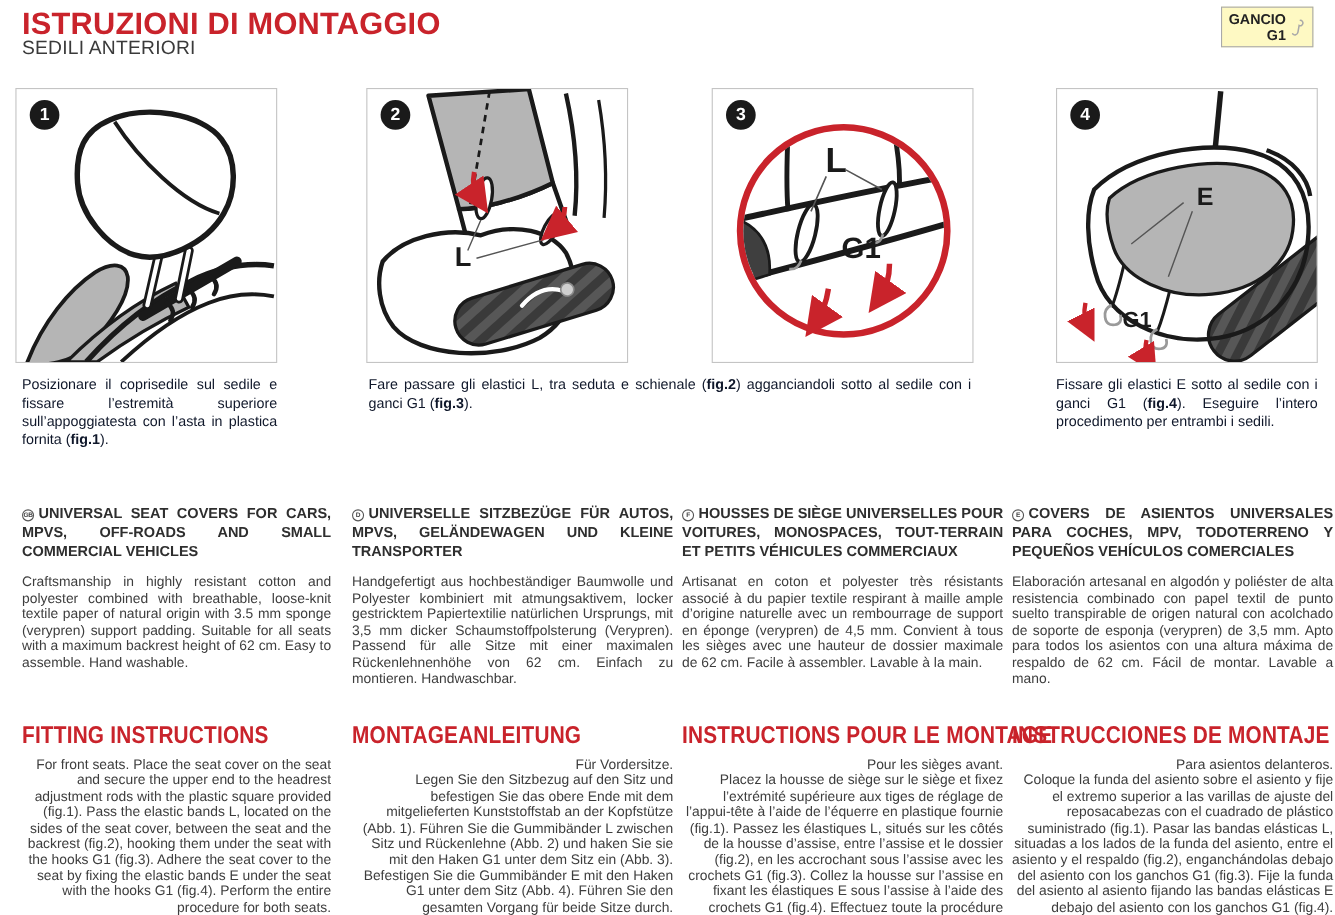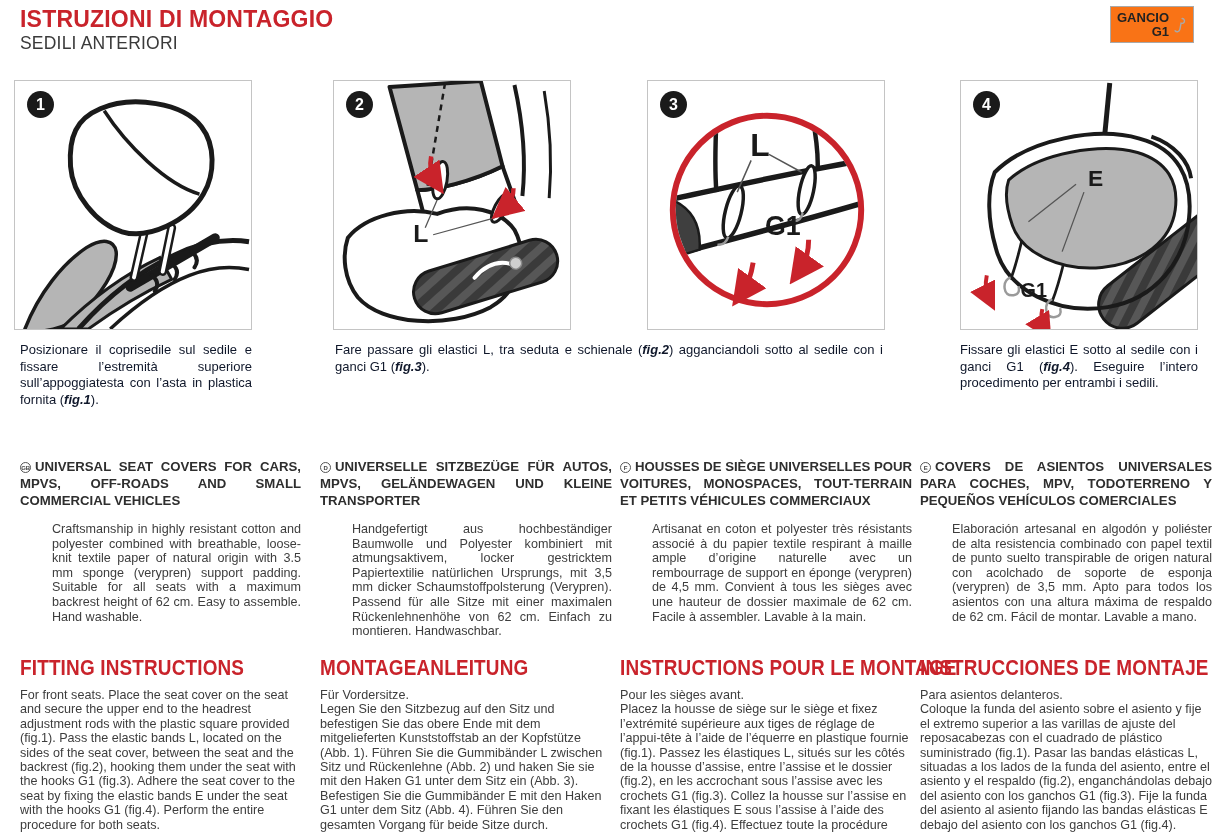--- a/index.html
+++ b/index.html
@@ -2,45 +2,45 @@
 <html><head>
 <meta charset="utf-8">
 <style>
   html,body{margin:0;padding:0;}
   body{
     width:1214px;height:832px;position:relative;background:#ffffff;
     font-family:"Liberation Sans","DejaVu Sans",sans-serif;
     color:#3d3d3d;overflow:hidden;
   }
   
-  .page-title{position:absolute;left:20px;top:6px;font-size:23px;font-weight:bold;color:#c9232b;letter-spacing:.2px;}
+  .page-title{position:absolute;left:20px;top:6px;font-size:28px;font-weight:bold;color:#c9232b;letter-spacing:.2px;}
   .page-subtitle{position:absolute;left:20px;top:33px;font-size:17.5px;font-weight:normal;color:#3a3a3a;letter-spacing:.2px;}
-  .hook-badge{position:absolute;left:1110px;top:6px;width:84px;height:37px;border:1px solid #a9a9a9;background:#f97316;
+  .hook-badge{position:absolute;left:1110px;top:6px;width:84px;height:37px;border:1px solid #a9a9a9;background:#fef9c3;
     display:flex;align-items:center;justify-content:flex-end;gap:5px;padding:0 6px;box-sizing:border-box;}
   .hook-badge .txt{display:flex;flex-direction:column;align-items:flex-end;line-height:14px;font-size:13px;font-weight:bold;color:#222;}
   
   .figbox{position:absolute;top:80px;width:238px;height:250px;border:1px solid #c4c4c4;background:#fff;box-sizing:border-box;}
   .figbox svg{position:absolute;left:0;top:0;width:100%;height:100%;}
   .fignum{position:absolute;left:12px;top:10px;width:27px;height:27px;border-radius:50%;background:#1a1a1a;color:#fff;
     font-weight:bold;font-size:16px;display:flex;align-items:center;justify-content:center;z-index:2;}
   svg text{font-family:"Liberation Sans","DejaVu Sans",sans-serif;font-weight:bold;fill:#1a1a1a;}
   
   .caption{position:absolute;top:342px;font-size:13px;line-height:16.5px;text-align:justify;color:#0f172a;}
-  .caption b{font-weight:bold;font-style:italic;}
+  .caption b{font-weight:bold;}
   
   .lang-col{position:absolute;top:458px;}
   .lang-title{font-size:13.2px;font-weight:bold;line-height:17px;text-align:justify;color:#2e2e2e;}
   .code-badge{display:inline-block;width:11px;height:11px;border:1px solid #555;border-radius:50%;
     font-size:6px;line-height:11px;text-align:center;letter-spacing:-.3px;font-weight:bold;color:#444;
     vertical-align:1px;margin-right:4px;box-sizing:border-box;}
-  .lang-body{margin-top:13px;font-size:12.6px;line-height:14.6px;text-align:justify;color:#3d3d3d;margin-left:32px;}
+  .lang-body{margin-top:13px;font-size:12.6px;line-height:14.6px;text-align:justify;color:#3d3d3d;}
   
   .fit-col{position:absolute;top:655px;}
   .fit-title{font-size:22px;font-weight:bold;color:#c9232b;transform:scaleX(.86);transform-origin:left;white-space:nowrap;letter-spacing:.2px;}
-  .fit-body{margin-top:7px;font-size:12.6px;line-height:14.4px;color:#3d3d3d;white-space:pre-line;text-align:left;}
+  .fit-body{margin-top:7px;font-size:12.6px;line-height:14.4px;color:#3d3d3d;white-space:pre-line;text-align:right;}
   
   .c1{left:20px;width:281px;}
   .c2{left:320px;width:292px;}
   .c3{left:620px;width:292px;}
   .c4{left:920px;width:292px;}
 </style>
 </head>
 <body>
 
 <div class="page-title">ISTRUZIONI DI MONTAGGIO</div>

